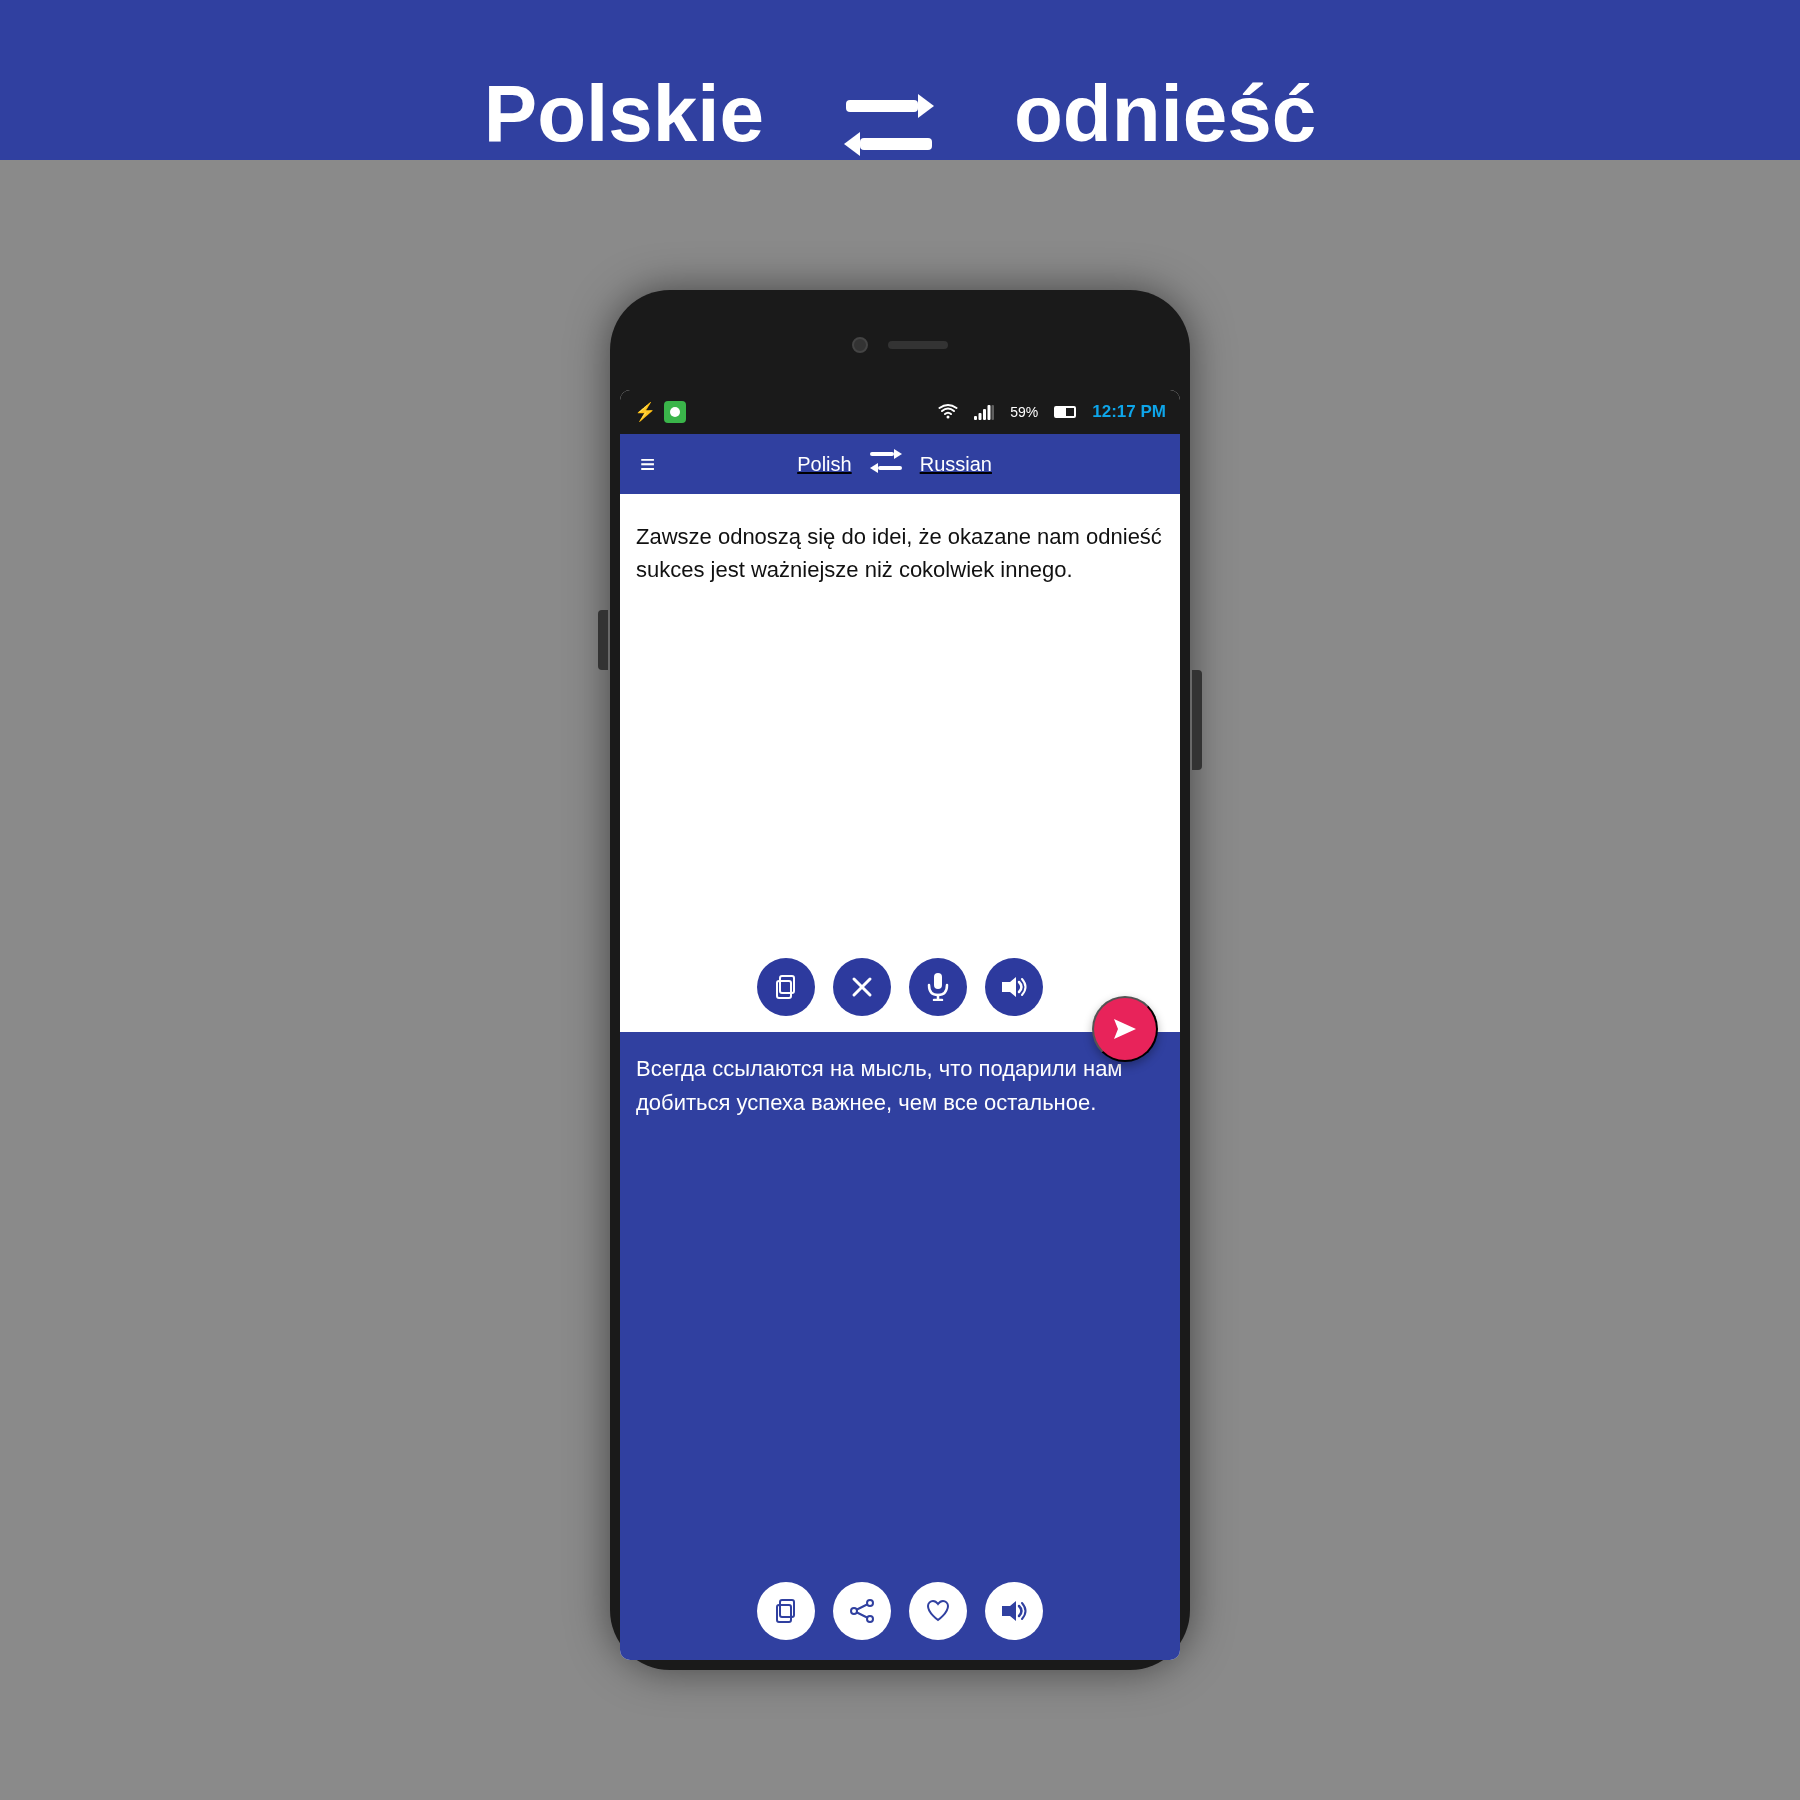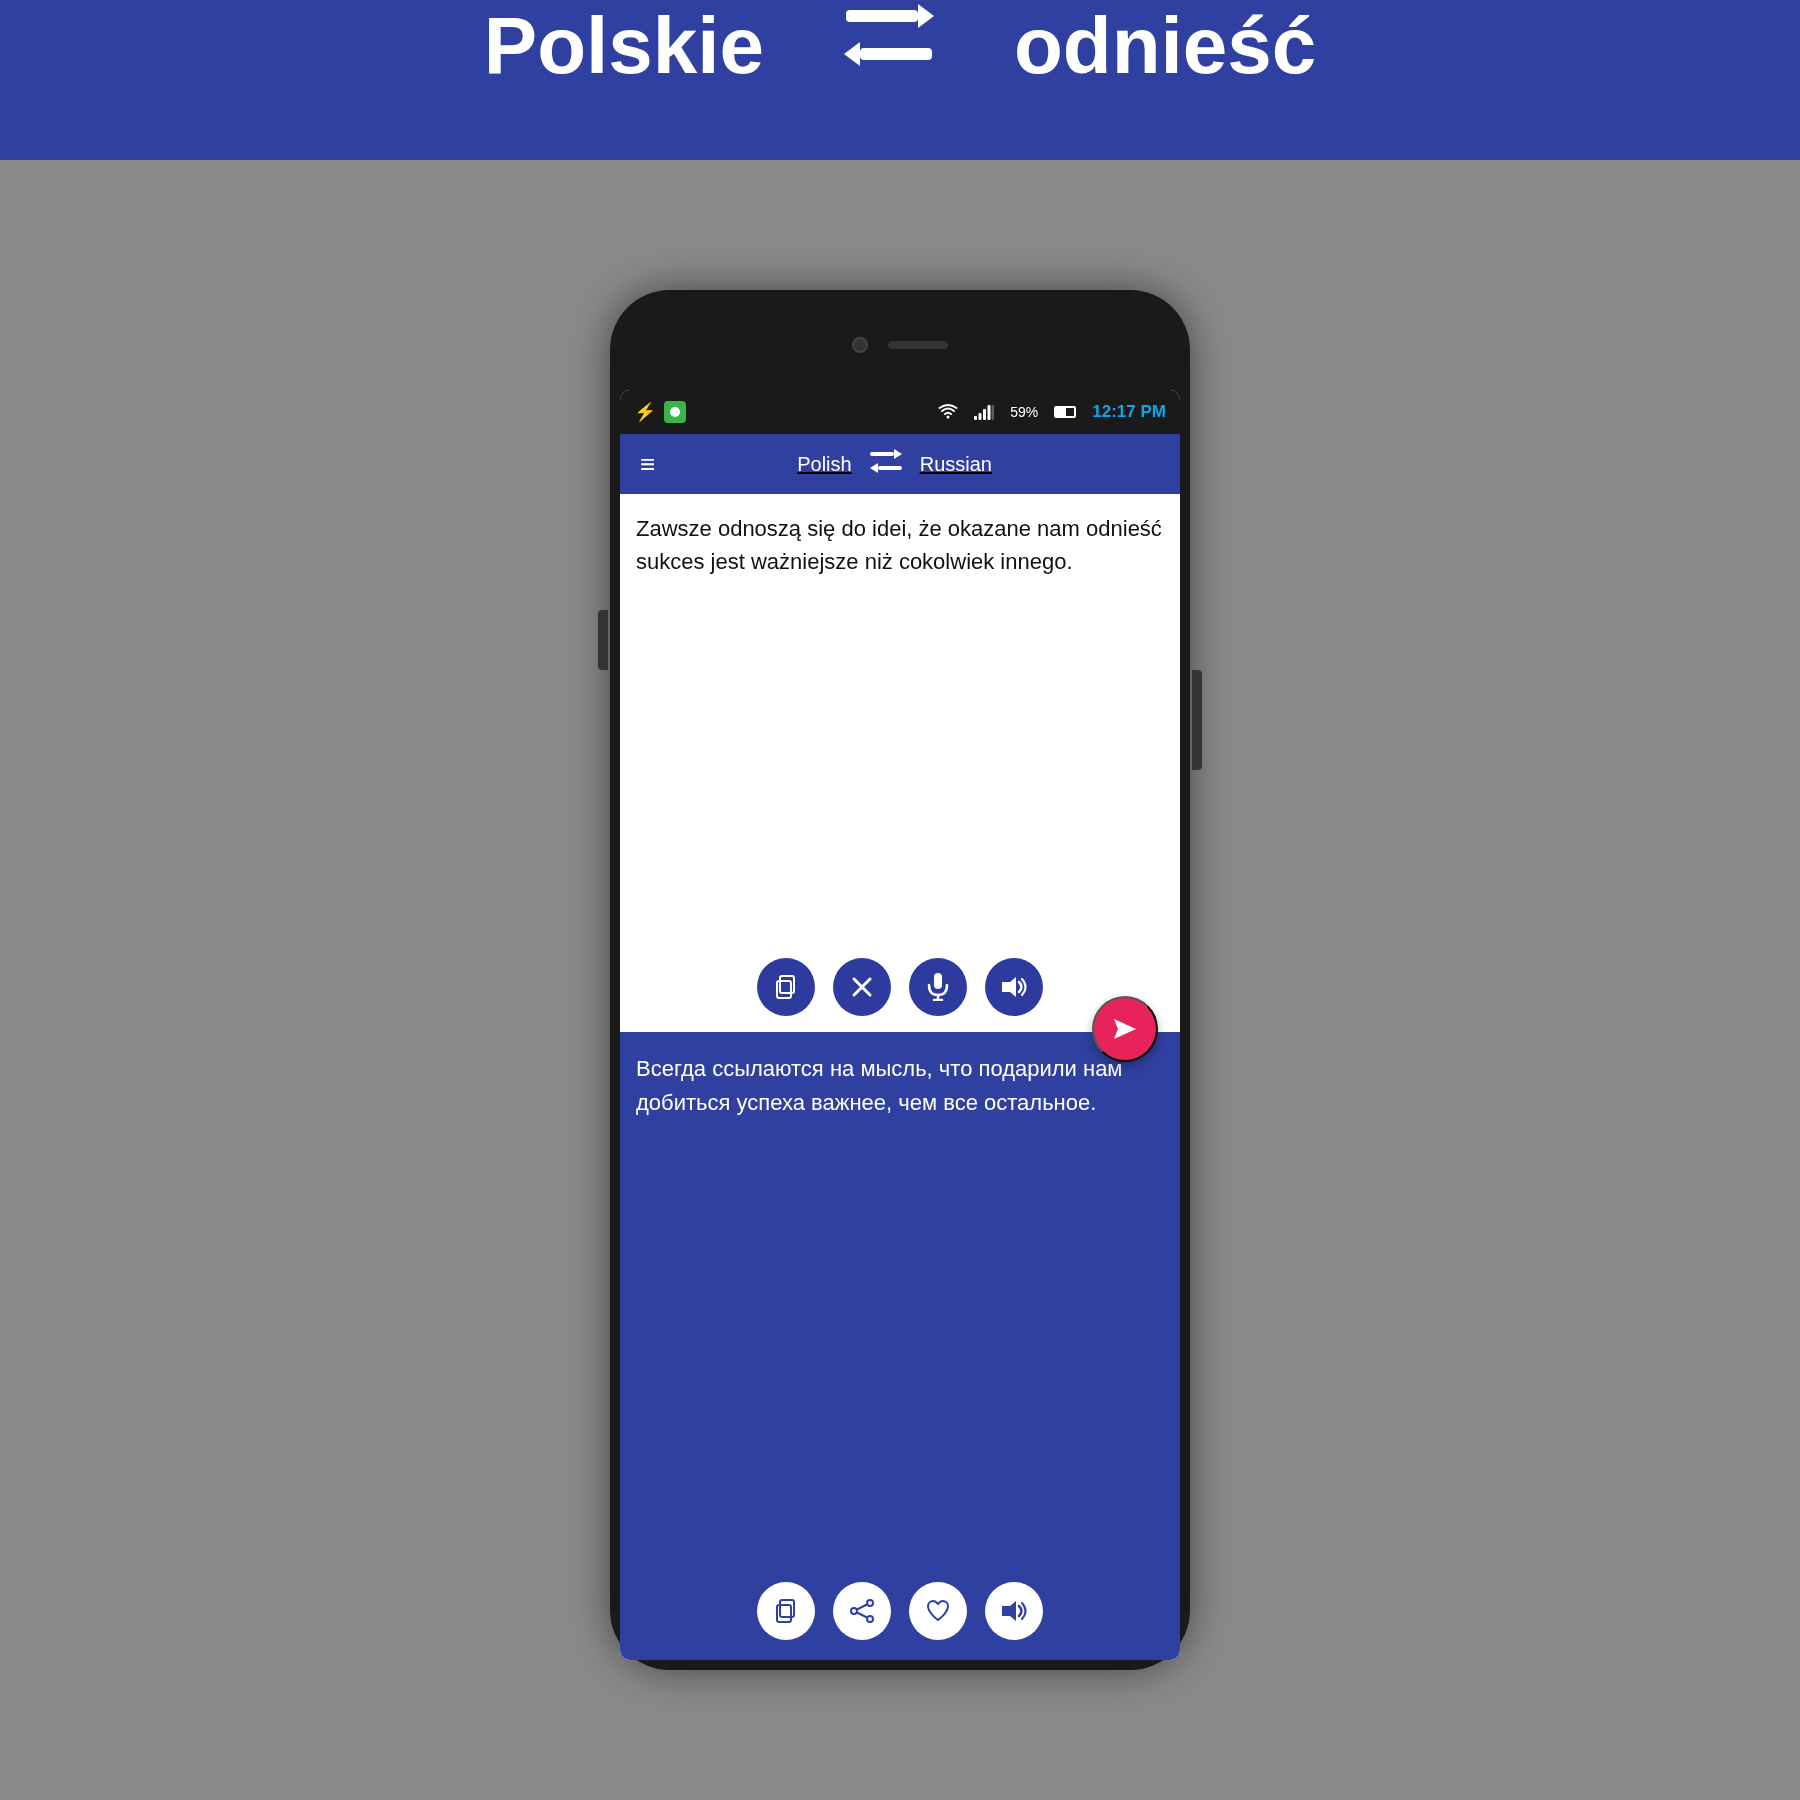--- a/index.html
+++ b/index.html
@@ -14,21 +14,21 @@
       font-family: Arial, sans-serif;
       overflow: hidden;
     }
 
     
     .top-banner {
       width: 100%;
       background-color: #3040a0;
       height: 160px;
       display: flex;
-      align-items: flex-start;
+      align-items: flex-end;
       justify-content: center;
       gap: 80px;
       flex-shrink: 0;
     }
 
     .banner-lang {
       color: white;
       font-size: 80px;
       font-weight: bold;
     }
@@ -177,21 +177,21 @@
     
     .input-area {
       background-color: white;
       flex: 1;
       display: flex;
       flex-direction: column;
       position: relative;
     }
 
     .input-text {
-      padding: 18px 16px;
+      padding: 26px 16px;
       font-size: 22px;
       font-family: 'Comic Sans MS', cursive, sans-serif;
       color: #111;
       line-height: 1.5;
       flex: 1;
     }
 
     
     .action-buttons {
       display: flex;

